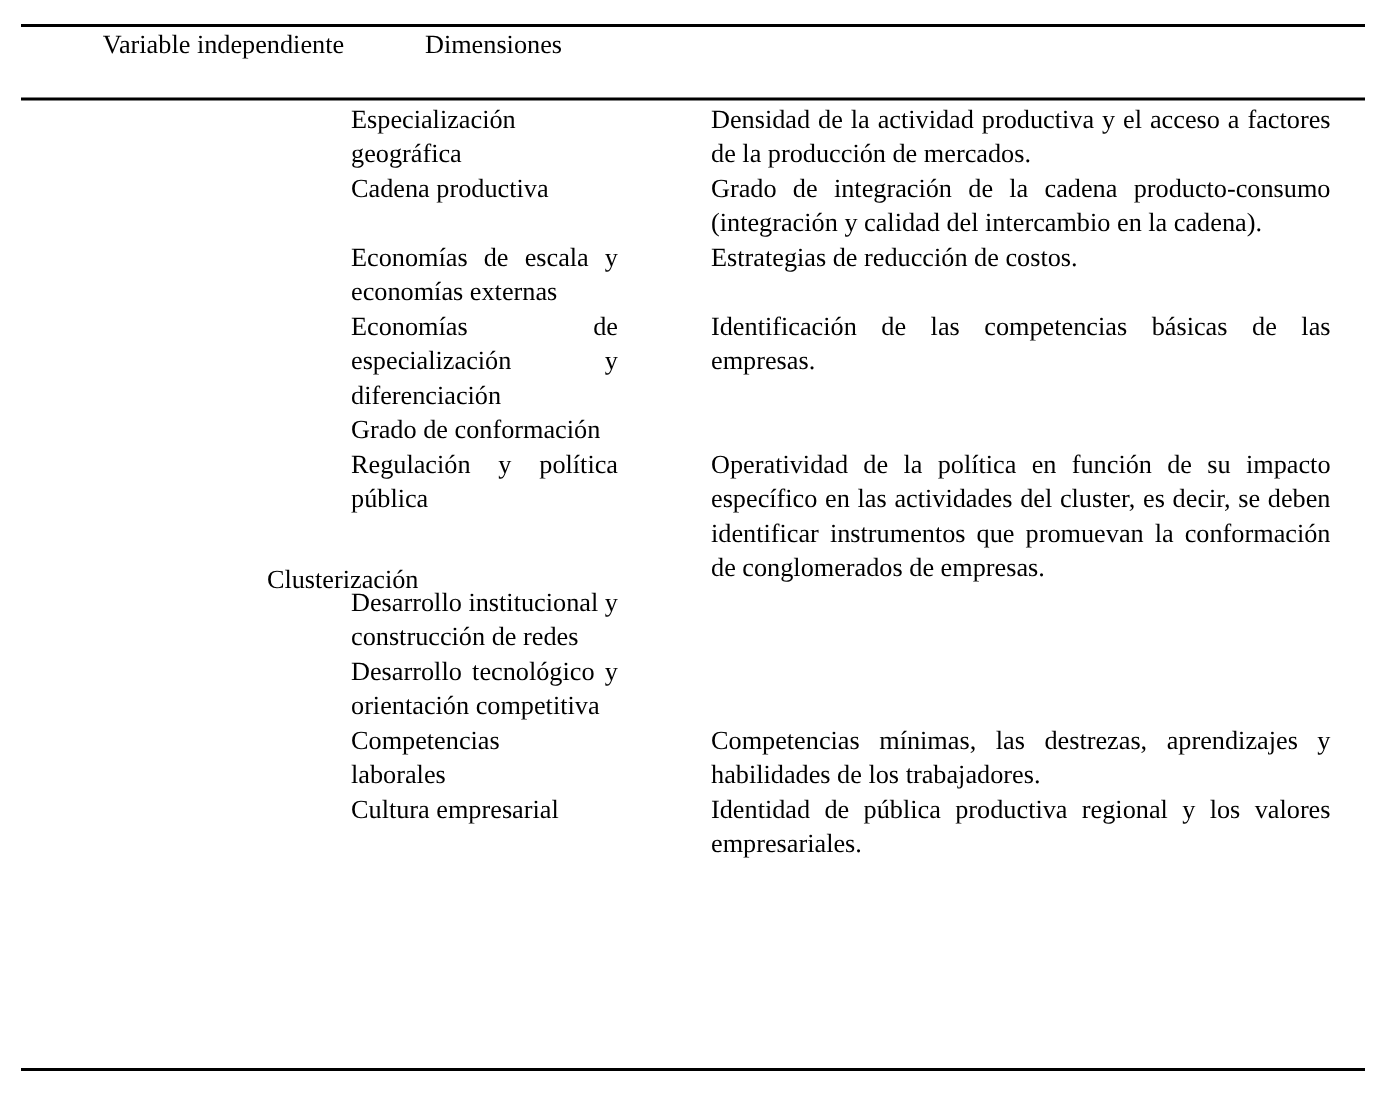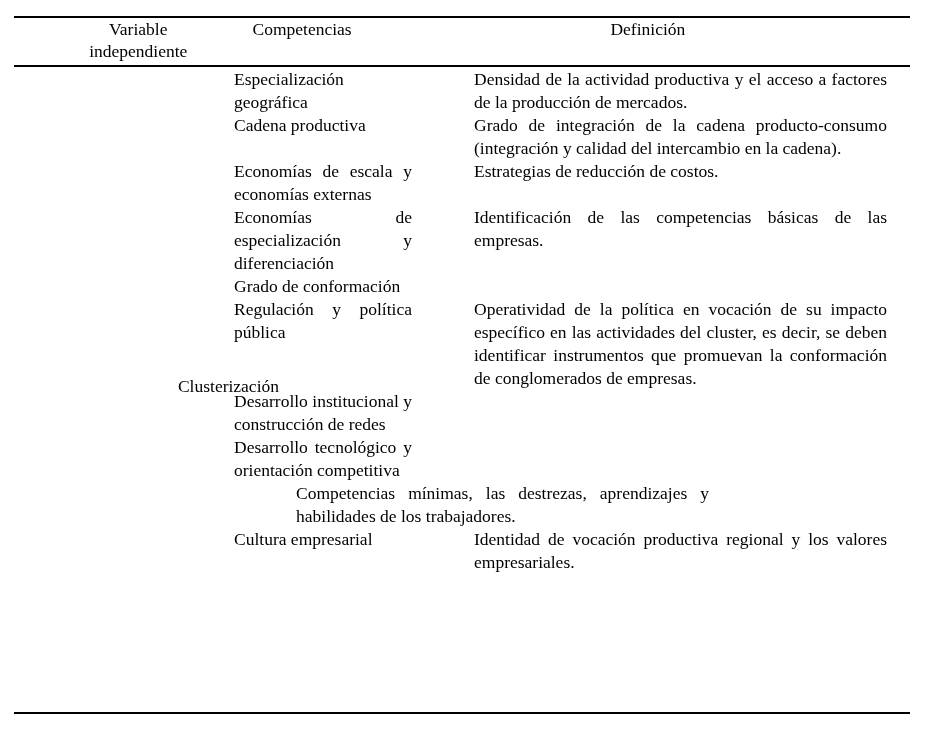--- a/index.html
+++ b/index.html
@@ -20,22 +20,21 @@
   .dim { width: 178px; text-align: justify; text-align-last: left; }
   .def { width: 413px; margin-left: 62px; text-align: justify; text-align-last: left; }
 </style>
 </head>
 <body>
 
 <div class="table-wrap">
   <div class="rule"></div>
   <div class="header">
     <div class="hcell c1" style="width:270px;padding:0 50px;box-sizing:border-box;">Variable independiente</div>
-    <div class="hcell c2" style="width:110px;margin-left:-10px;">Competencias</div>
-    <div class="hcell c3" style="width:600px;margin-left:34px;">Definición</div>
+    <div class="hcell c2" style="width:110px;margin-left:-10px;">Dimensiones</div>
   </div>
   <div class="rule"></div>
   <div class="body">
     <div class="var">
       <span>Clusterización</span>
     </div>
     <div class="rows">
       <div class="row">
         <div class="dim" style="width:150px;">Especialización geográfica</div>
         <div class="def" style="margin-left:90px;">Densidad de la actividad productiva y el acceso a factores de la producción de mercados.</div>
@@ -50,31 +49,32 @@
       </div>
       <div class="row">
         <div class="dim">Economías de especialización y diferenciación</div>
         <div class="def">Identificación de las competencias básicas de las empresas.</div>
       </div>
       <div class="row">
         <div class="dim">Grado de conformación</div>
       </div>
       <div class="row">
         <div class="dim">Regulación y política pública</div>
-        <div class="def">Operatividad de la política en vocación de su impacto específico en las actividades del cluster, es decir, se deben identificar instrumentos que promuevan la conformación de conglomerados de empresas.</div>
+        <div class="def">Operatividad de la política en función de su impacto específico en las actividades del cluster, es decir, se deben identificar instrumentos que promuevan la conformación de conglomerados de empresas.</div>
       </div>
       <div class="row">
         <div class="dim">Desarrollo institucional y construcción de redes</div>
       </div>
       <div class="row">
         <div class="dim">Desarrollo tecnológico y orientación competitiva</div>
       </div>
       <div class="row">
+        <div class="dim" style="width:140px;margin-right:38px;">Competencias laborales</div>
         <div class="def">Competencias mínimas, las destrezas, aprendizajes y habilidades de los trabajadores.</div>
       </div>
       <div class="row">
         <div class="dim">Cultura empresarial</div>
-        <div class="def">Identidad de vocación productiva regional y los valores empresariales.</div>
+        <div class="def">Identidad de pública productiva regional y los valores empresariales.</div>
       </div>
     </div>
   </div>
   <div class="rule"></div>
 </div>
 
 </body></html>

